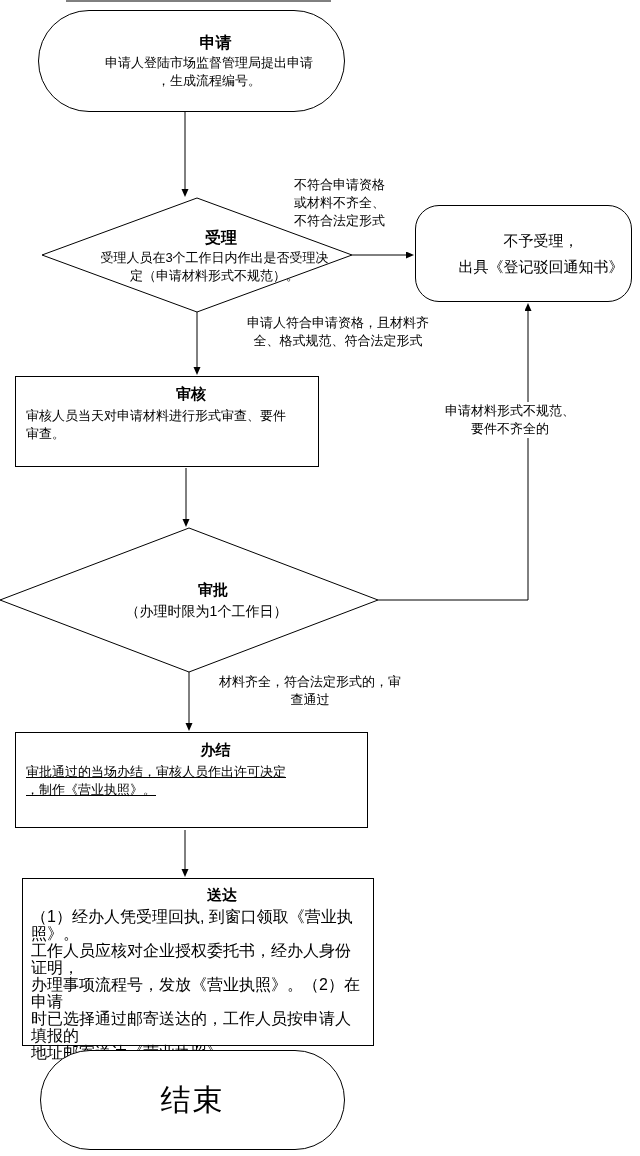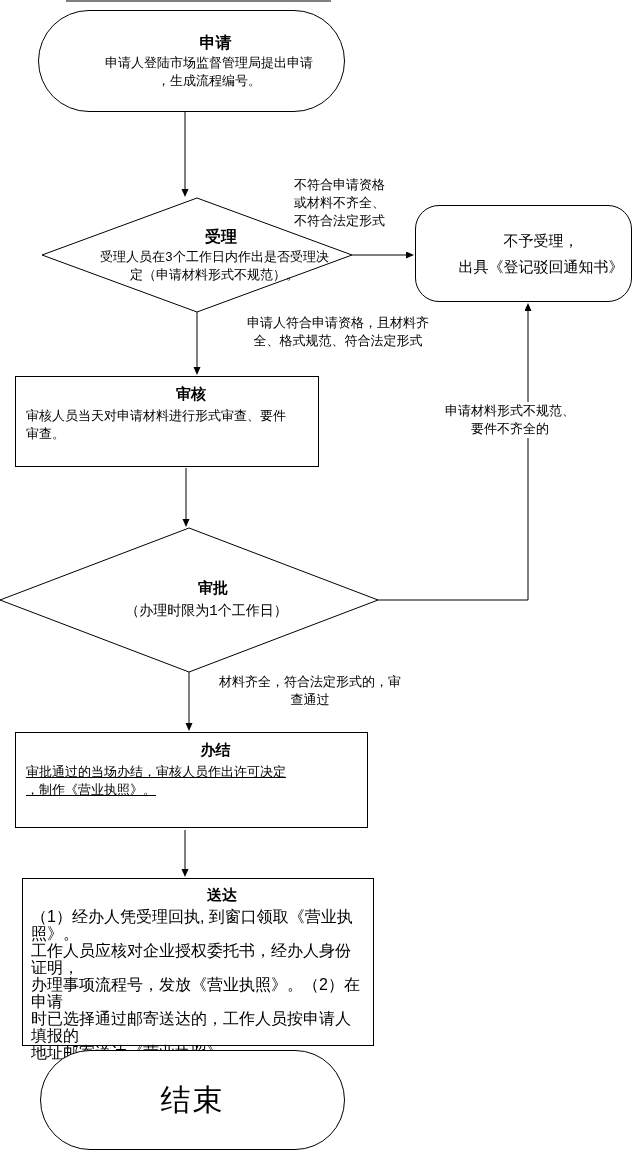--- a/index.html
+++ b/index.html
@@ -4,21 +4,21 @@
 <style>
   * { margin:0; padding:0; box-sizing:border-box; }
   html,body { background:#ffffff; }
   body { font-family:"Liberation Sans","DejaVu Sans",sans-serif; color:#000; }
   .canvas { position:relative; width:640px; height:1156px; background:#fff; overflow:hidden; }
   .layer { position:absolute; left:0; top:0; z-index:1; }
   .ln { stroke:#000; stroke-width:1; fill:none; }
   .shape { stroke:#000; stroke-width:1; fill:#fff; }
   .node { position:absolute; border:1px solid #000; background:#fff; z-index:2; }
   .stadium { border-radius:52px; display:flex; flex-direction:column; align-items:center; justify-content:center; }
-  .overlay { position:absolute; z-index:2; display:flex; flex-direction:column; align-items:center; justify-content:center; text-align:center;font-family:Liberation Mono, monospace; }
+  .overlay { position:absolute; z-index:2; display:flex; flex-direction:column; align-items:center; justify-content:center; text-align:center; }
   .node-title { font-weight:bold; font-size:15px; text-align:center; line-height:22px;margin-left:48px; }
   .node-body { font-size:13px; line-height:18px; white-space:pre-line; }
   .center { text-align:center;margin-left:35px; }
   .flexcenter { display:flex; align-items:center; justify-content:center;border-radius:24px; }
   .edge-label { position:absolute; z-index:3; font-size:13px; line-height:18px; white-space:pre-line; }
 </style>
 </head>
 <body>
 
 <div class="canvas">

